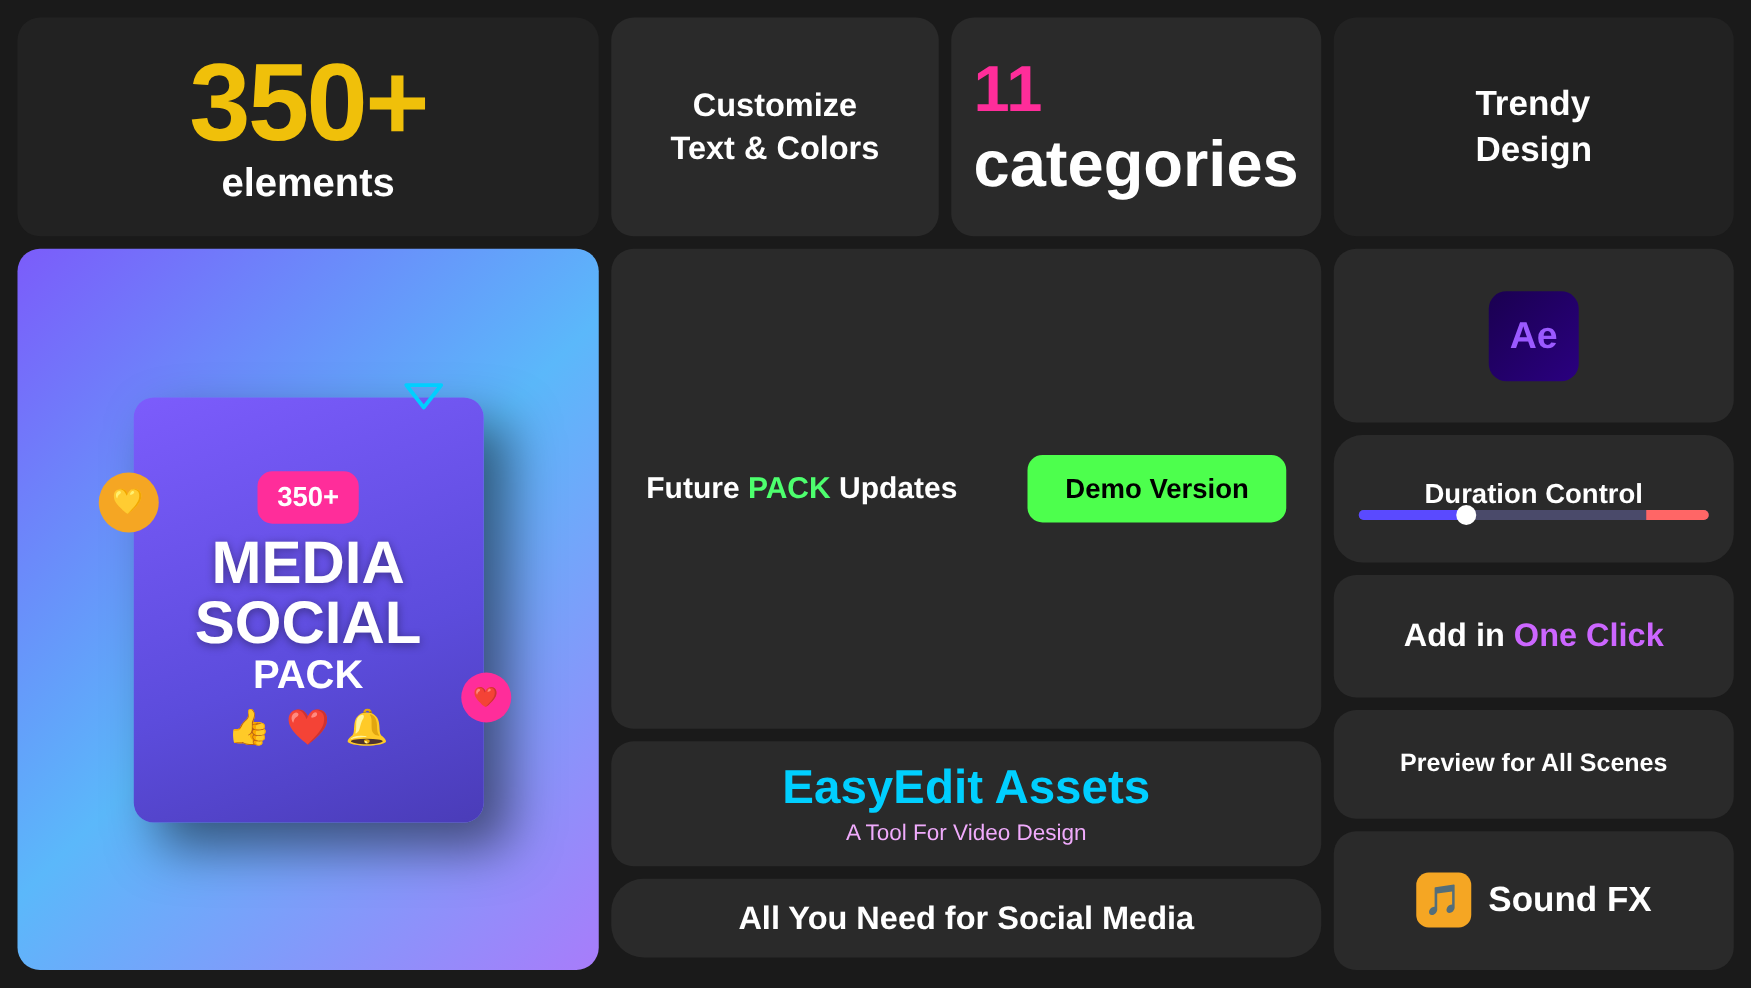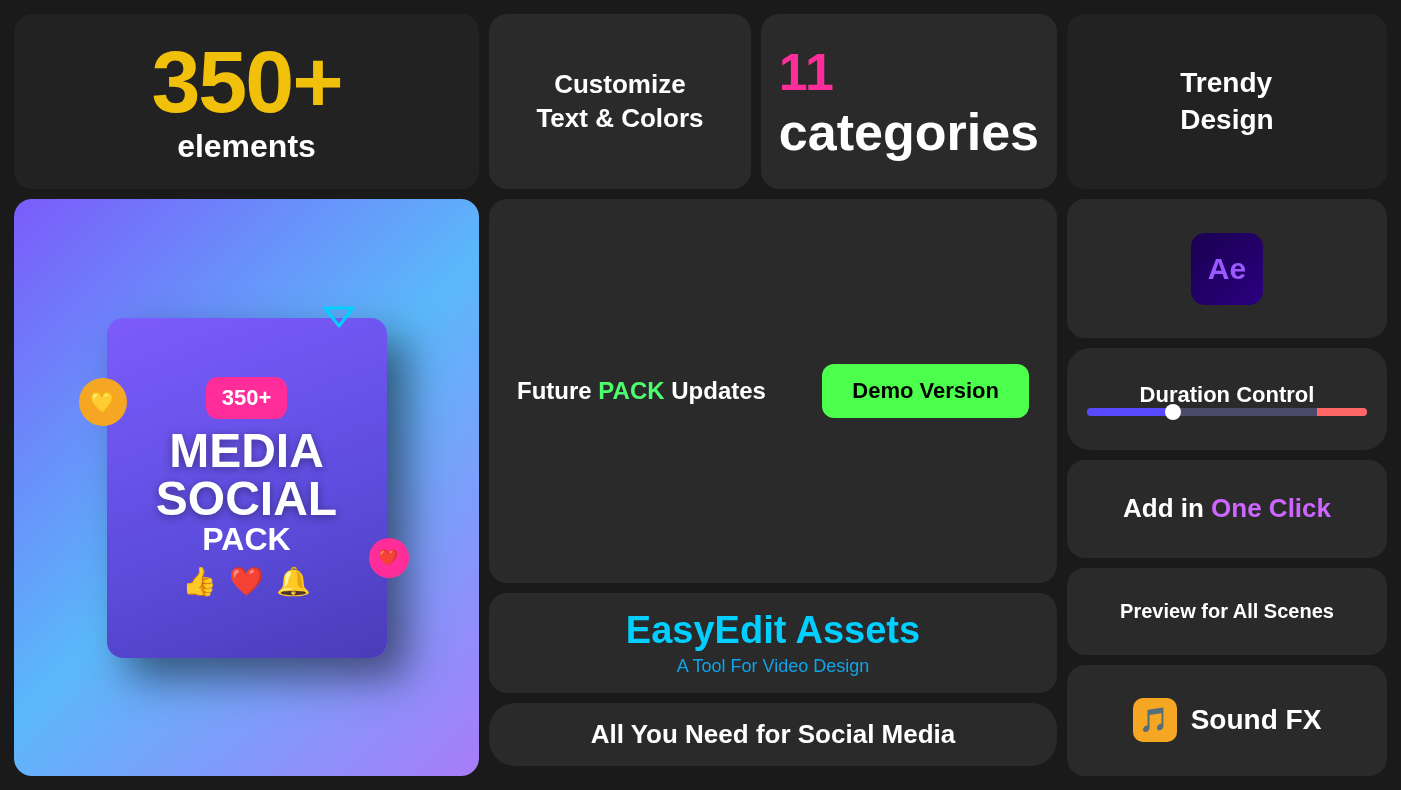--- a/index.html
+++ b/index.html
@@ -210,21 +210,21 @@
 
     .assets-title {
       font-size: 38px;
       font-weight: 900;
       color: #00cfff;
       text-align: center;
     }
 
     .assets-subtitle {
       font-size: 18px;
-      color: #0ea5e9;
+      color: #f0abfc;
       text-align: center;
     }
 
     .card-social {
       background: #2a2a2a;
       border-radius: 26px;
       display: flex;
       align-items: center;
       justify-content: center;
       padding: 16px 28px;

